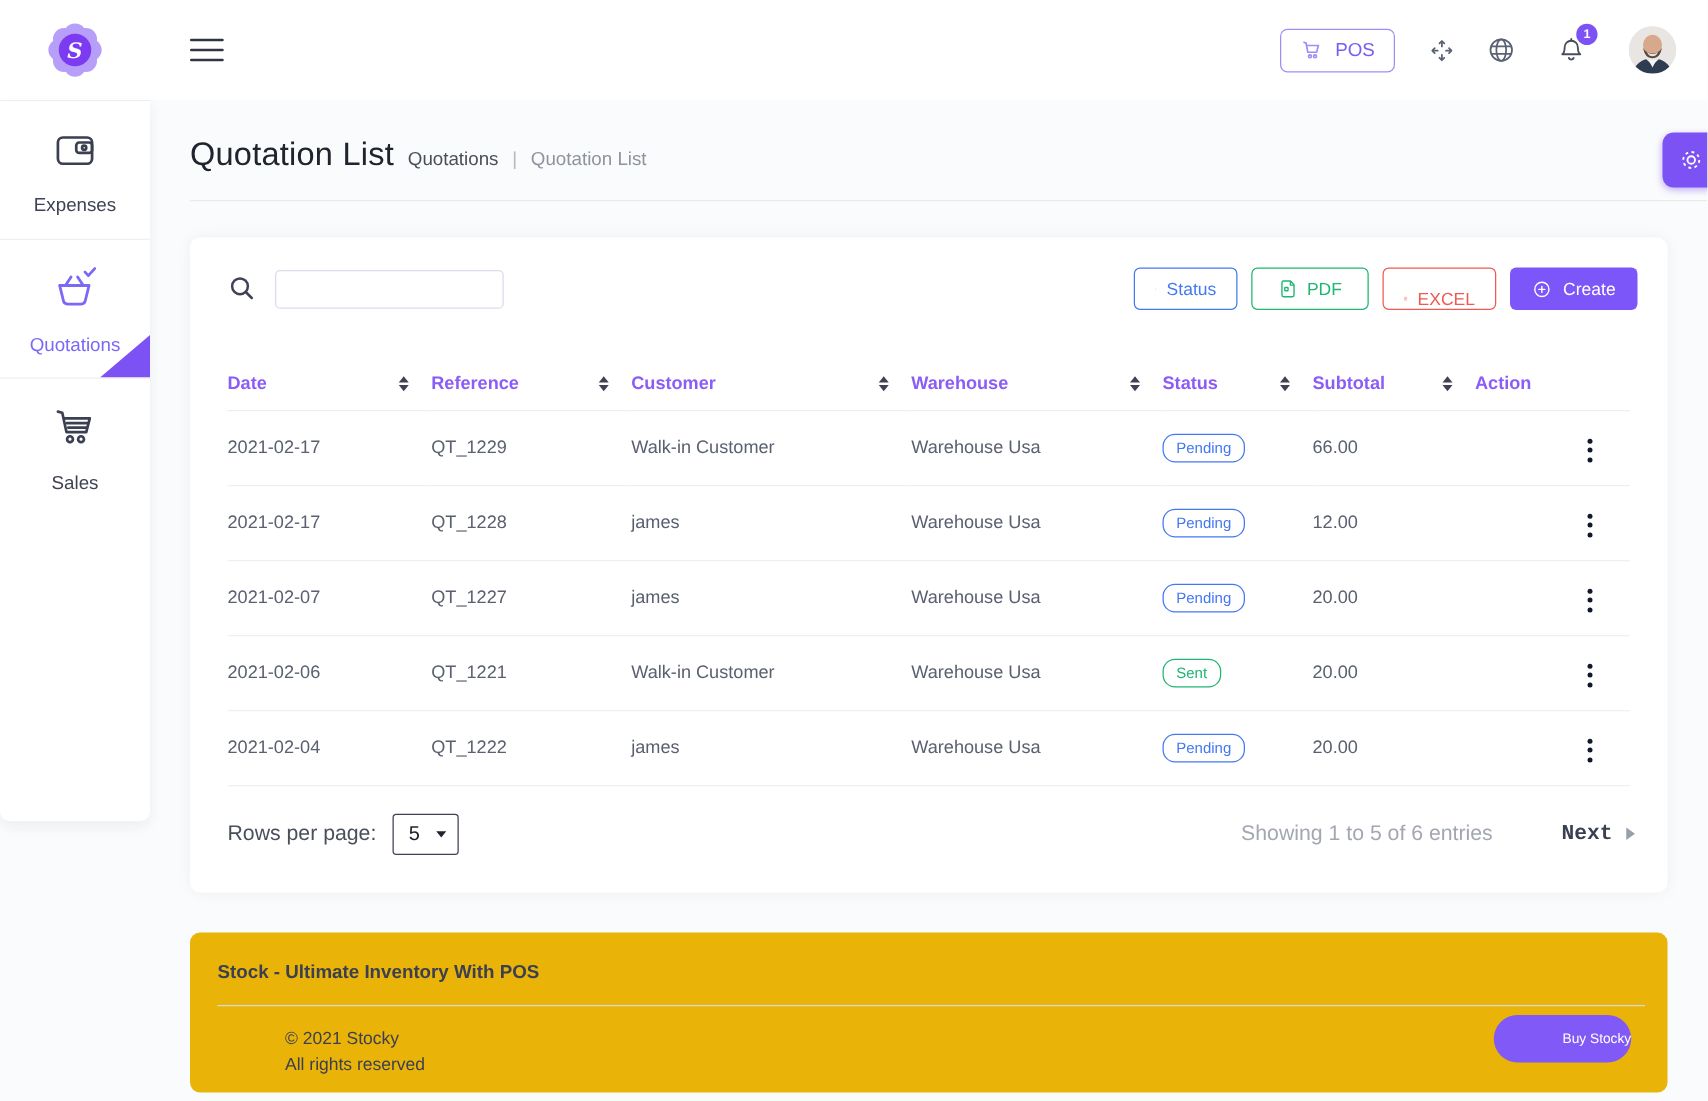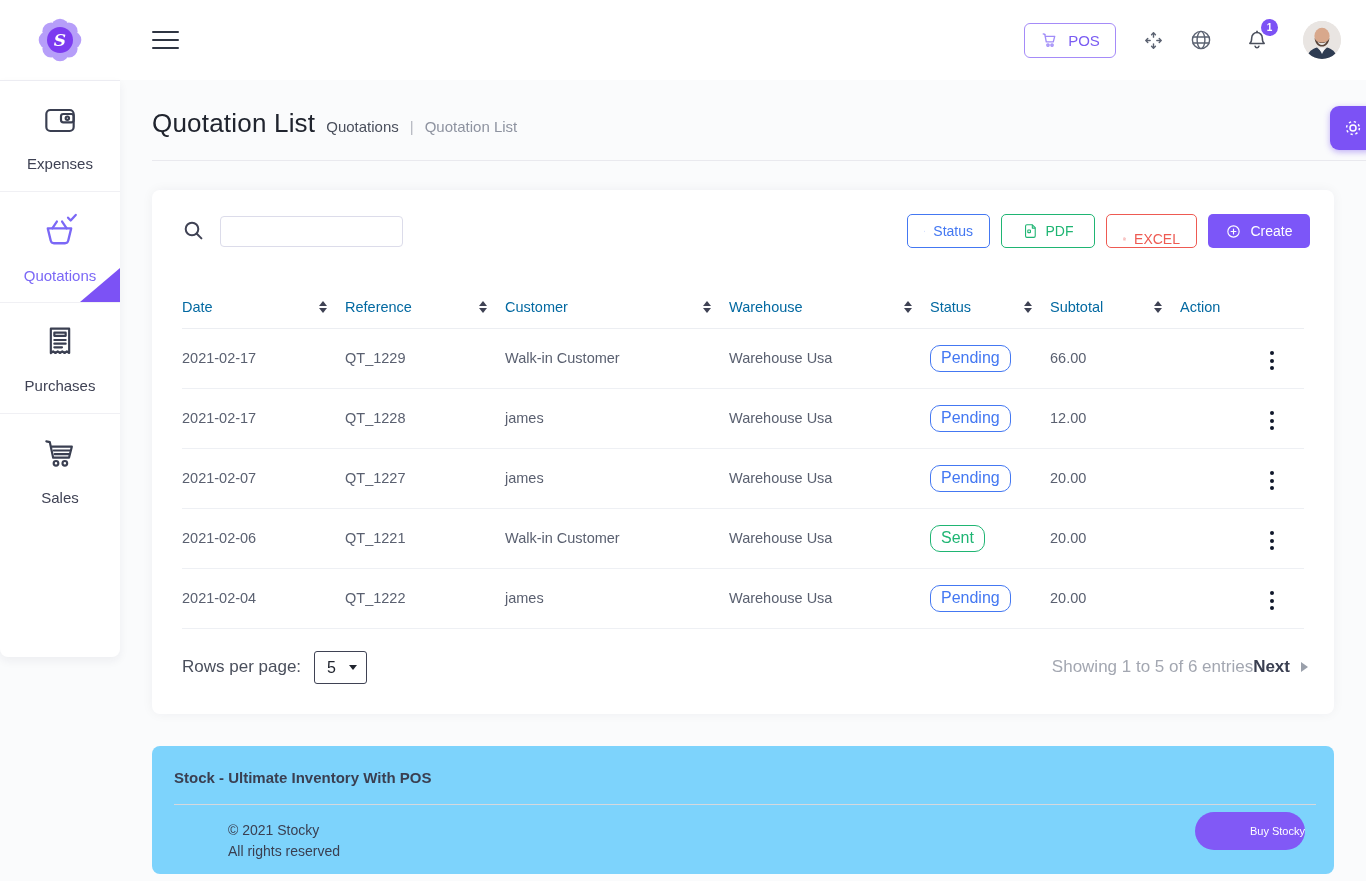--- a/index.html
+++ b/index.html
@@ -63,51 +63,51 @@
   .actions { margin-left:auto; display:flex; gap:11px; }
   .btn { display:flex; align-items:center; justify-content:center; gap:8px; height:34px;
     border-radius:5px; background:#fff; font-family:inherit; font-size:14px; cursor:pointer; padding:0 16px; }
   .btn-filter { border:1.5px solid #4478f2; color:#4478f2; width:83px; }
   .btn-pdf    { border:1.5px solid #1fb573; color:#1fb573; width:94px; }
   .btn-excel  { border:1.5px solid #ee5a52; color:#ee5a52; width:91px;align-items:flex-end; }
   .btn-create { border:none; background:#7c56f8; color:#fff; width:102px; }
 
   
   .qtable { position:absolute; top:96px; left:30px; width:1122px; border-collapse:collapse; table-layout:fixed; }
-  .qtable th { position:relative; text-align:left; font-size:14.5px; font-weight:400; color:#0369a1;
+  .qtable th { position:relative; text-align:left; font-size:14.5px; font-weight:700; color:#8b5cf6;
     height:42px; border-bottom:1px solid #eceef2; cursor:pointer; }
   .qtable td { font-size:14.5px; color:#5a6070; height:60px; border-bottom:1px solid #eef0f4; }
   .th-action, .td-action { text-align:right; padding-right:24px; }
   .sorter { position:absolute; right:18px; top:50%; transform:translateY(-50%); display:flex;
     flex-direction:column; gap:2px; align-items:center; }
   .sorter .up   { width:0; height:0; border-left:4.5px solid transparent; border-right:4.5px solid transparent; border-bottom:5px solid #3f4254; }
   .sorter .down { width:0; height:0; border-left:4.5px solid transparent; border-right:4.5px solid transparent; border-top:5px solid #3f4254; }
-  .badge { display:inline-block; font-size:16px; padding:3px 10px 4px; border-radius:10px; background:#fff; }
+  .badge { display:inline-block; font-size:12px; padding:3px 10px 4px; border-radius:10px; background:#fff; }
   .badge.pending { color:#4478f2; border:1.5px solid #4478f2; }
   .badge.sent    { color:#1fb573; border:1.5px solid #1fb573; }
   .kebab { background:none; border:none; cursor:pointer; display:inline-flex; flex-direction:column; gap:3.5px; padding:4px 6px; }
   .kebab i { width:4px; height:4px; border-radius:50%; background:#10182b; }
 
   
   .card-foot { position:absolute; left:30px; right:26px; top:452px; height:50px; display:flex; align-items:center; }
   .rows-label { font-size:17px; color:#4a4f5c; }
   .select-wrap { position:relative; margin-left:13px; }
   .rows-select { appearance:none; -webkit-appearance:none; width:53px; height:33px; border:1px solid #3f4254;
     border-radius:3px; font-family:inherit; font-size:16px; color:#20242e; padding:0 0 0 12px; background:#fff; cursor:pointer; }
   .select-caret { position:absolute; right:10px; top:14px; width:0; height:0; pointer-events:none;
     border-left:4.5px solid transparent; border-right:4.5px solid transparent; border-top:5.5px solid #20242e; }
-  .foot-right { margin-left:auto; display:flex; align-items:center; }
+  .foot-right { margin-left:auto; display:flex; align-items:center;gap:28px; }
   .showing { font-size:17px; color:#a3a7b1; }
   .next-btn { display:flex; align-items:center; gap:11px; background:none; border:none; cursor:pointer;
-    font-family:Liberation Sans, sans-serif; }
+    margin-left:27px; font-family:Liberation Mono, monospace; }
   .next-label { font-size:17px; font-weight:700; color:#3a3f51; }
   .next-tri { width:0; height:0; border-top:5.5px solid transparent; border-bottom:5.5px solid transparent; border-left:7px solid #9aa0ab; }
 
   
-  .foot-card { position:absolute; left:152px; top:746px; width:1182px; height:128px; background:#7dd3fc; border-radius:8px; }
+  .foot-card { position:absolute; left:152px; top:746px; width:1182px; height:128px; background:#eab308; border-radius:8px; }
   .foot-title { position:absolute; left:22px; top:23px; font-size:15px; font-weight:700; color:#3a3f51; }
   .foot-rule { position:absolute; left:22px; right:18px; top:58px; height:1px; background:#d6d8dd; }
   .foot-copy { position:absolute; left:76px; top:74px; font-size:14px; color:#3a3f51; line-height:21px; }
   .buy-btn { position:absolute; right:29px; top:66px; width:110px; height:38px; border:none; border-radius:19px;
     background:#8159f6; color:#fff; font-family:Liberation Sans, sans-serif; font-size:11px; cursor:pointer;text-align:right; }
 </style>
 </head>
 <body>
 
 <div class="screen">
@@ -203,30 +203,20 @@
         <svg width="42" height="42" viewBox="0 0 24 24" fill="none" stroke-width="1.3" stroke-linecap="round" stroke-linejoin="round">
           <path d="M5 10.5h13.4l-1.7 7a1.9 1.9 0 0 1-1.85 1.5H8.55A1.9 1.9 0 0 1 6.7 17.5z"></path>
           <path d="M7.6 10.5l2.6-3.9M15.8 10.5l-2.6-3.9"></path>
           <path d="M16.6 4.4l1.5 1.6 2.9-3.2"></path>
         </svg>
       </span>
       <span class="slabel">Quotations</span>
       <span class="corner-wedge"></span>
     </div>
 
-    <div class="side-item">
-      <span class="sicon">
-        <svg width="40" height="40" viewBox="0 0 24 24" fill="none" stroke-width="1.3" stroke-linecap="round" stroke-linejoin="round">
-          <path d="M6.5 4h11v14.6l-1.38-1-1.37 1-1.37-1-1.38 1-1.37-1-1.37 1-1.38-1-1.38 1z"></path>
-          <rect x="8.6" y="6.4" width="6.8" height="1.9"></rect>
-          <path d="M8.6 10.8h6.8M8.6 13h6.8M8.6 15.2h4.6"></path>
-        </svg>
-      </span>
-      <span class="slabel">Purchases</span>
-    </div>
 
     <div class="side-item">
       <span class="sicon">
         <svg width="40" height="40" viewBox="0 0 24 24" fill="none" stroke-width="1.3" stroke-linecap="round" stroke-linejoin="round">
           <path d="M3.8 4.4l2.1.5 2 9.3h9.5l1.7-6.6H6.8"></path>
           <path d="M8.2 9.9h9.9M8.8 12.1h8.7"></path>
           <circle cx="9.6" cy="17.6" r="1.4"></circle>
             <circle cx="14.9" cy="17.6" r="1.4"></circle>
         </svg>
       </span>

